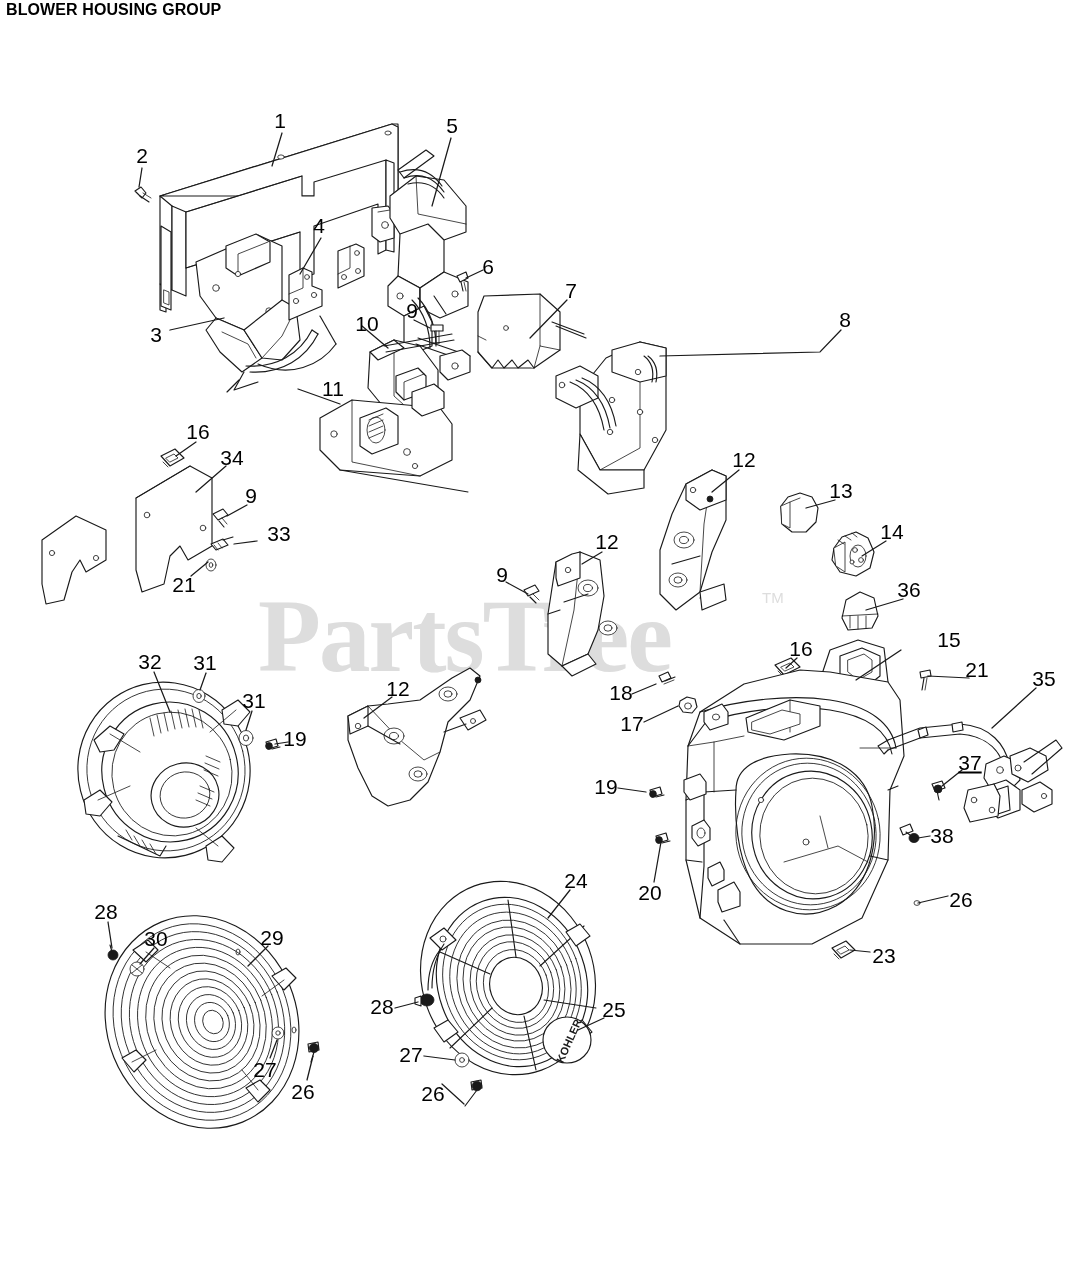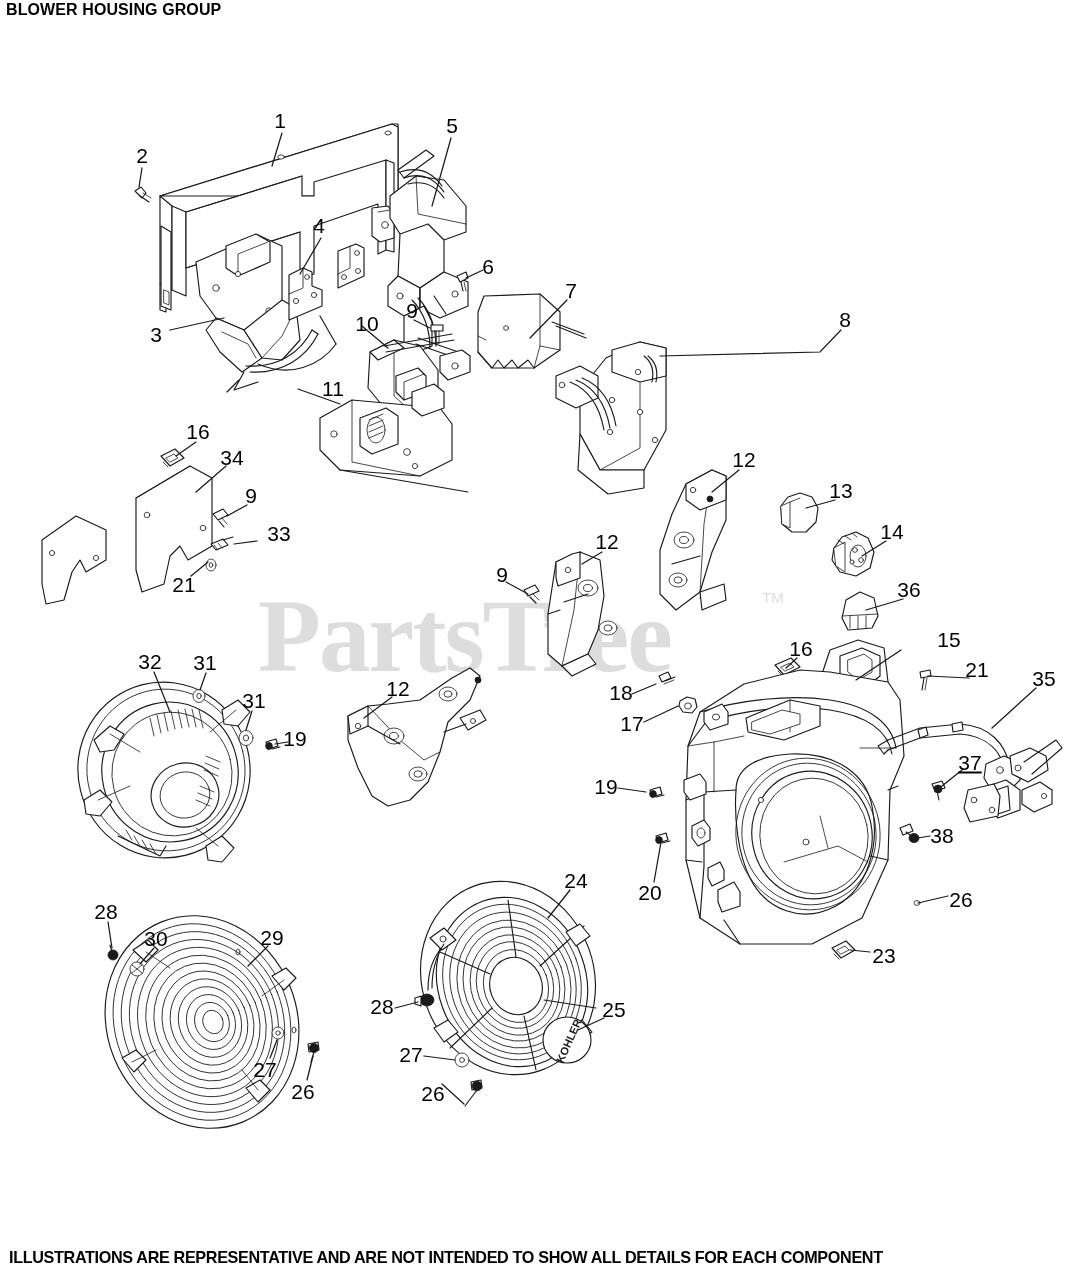--- a/index.html
+++ b/index.html
@@ -712,15 +712,14 @@
     <span class="callout" style="left:106px;top:911px;">28</span>
     <span class="callout" style="left:156px;top:938px;">30</span>
     <span class="callout" style="left:272px;top:937px;">29</span>
     <span class="callout" style="left:265px;top:1069px;">27</span>
     <span class="callout" style="left:303px;top:1091px;">26</span>
     <span class="callout" style="left:382px;top:1006px;">28</span>
     <span class="callout" style="left:411px;top:1054px;">27</span>
     <span class="callout" style="left:433px;top:1093px;">26</span>
   </div>
 
-  <div id="footer">ILLUSTRATIONS ARE REPRESENTATIVE AND ARE NOT INTENDED TO SHOW ALL DETAILS FOR EACH COMPONENT</div>
 
 </div>
 
 </body></html>

